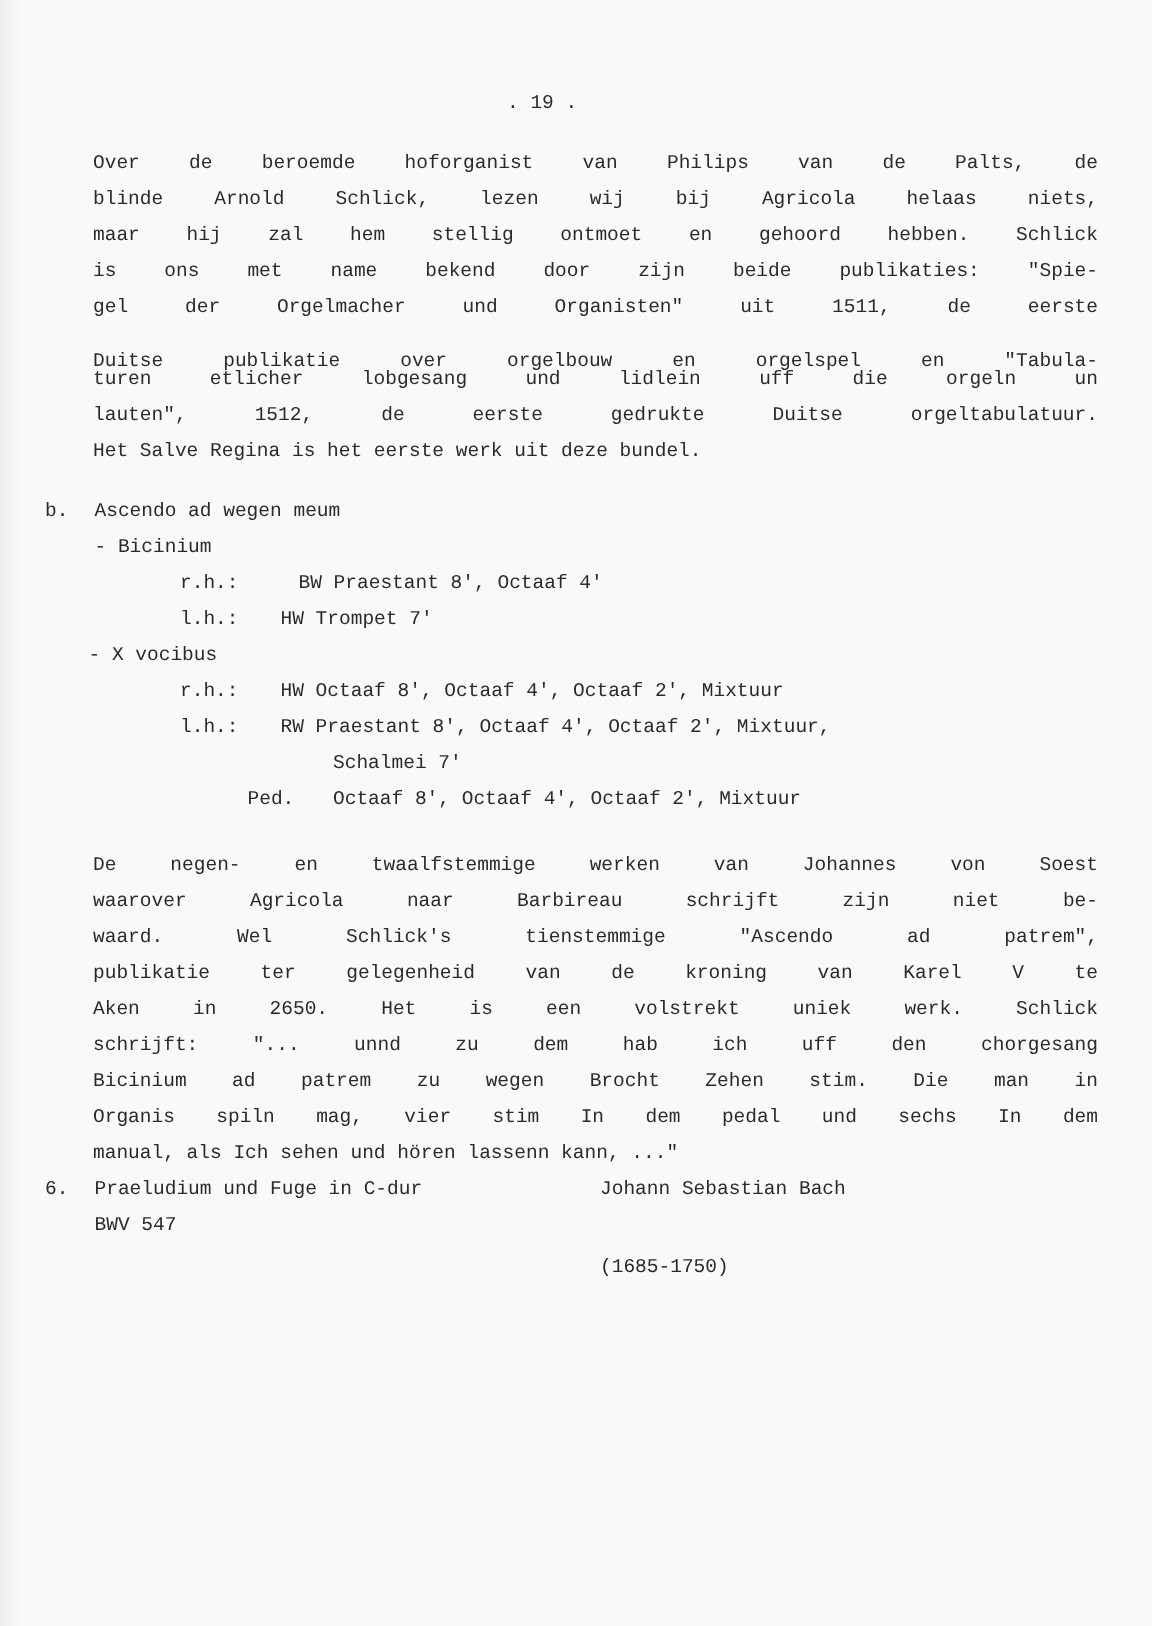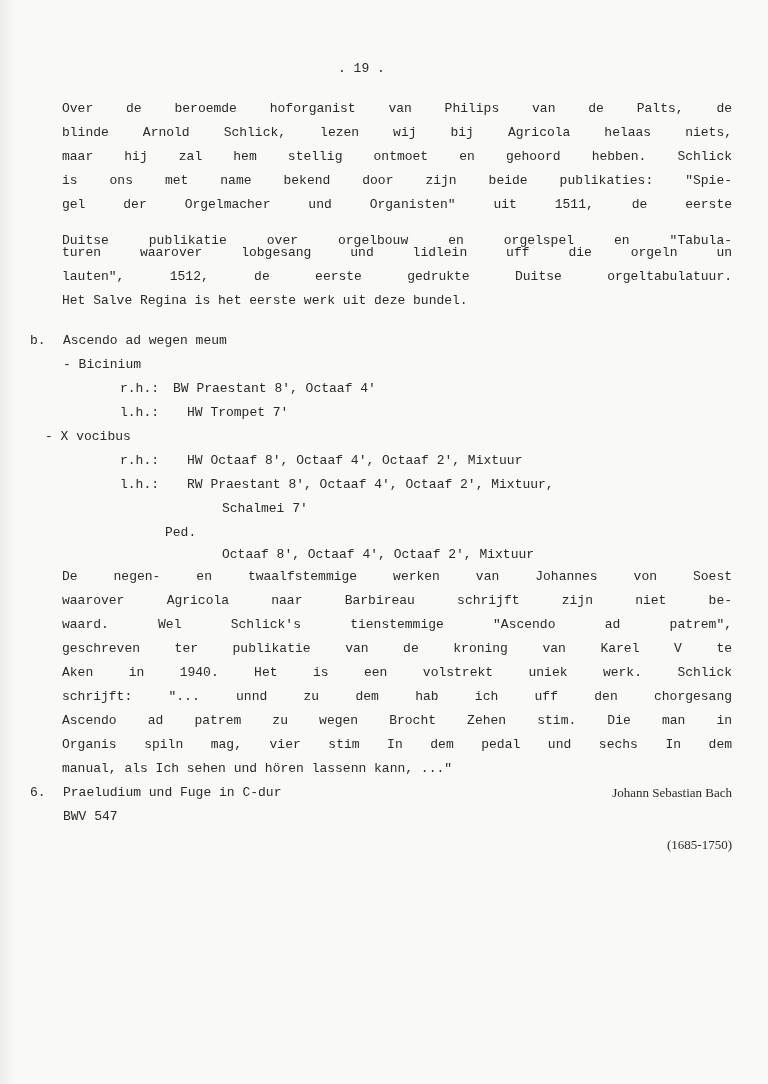--- a/index.html
+++ b/index.html
@@ -18,69 +18,69 @@
     .line {
       position: absolute;
       font-size: 13px;
       line-height: 22px;
       white-space: pre;
       letter-spacing: 0;
     }
     .pagenum { left: 338px; top: 58px; }
     .para { left: 62px; width: 670px; }
     .just { text-align: justify; text-align-last: justify; white-space: normal; }
-    .right { text-align: right; font-family: Liberation Serif, serif; }
+    .right { text-align: left; }
   </style>
 </head>
 <body>
 
 <div class="page-edge"></div>
 
 <div class="line pagenum">. 19 .</div>
 
 <div>
   <div class="line para just" style="top:98px">Over de beroemde hoforganist van Philips van de Palts, de</div>
   <div class="line para just" style="top:122px">blinde Arnold Schlick, lezen wij bij Agricola helaas niets,</div>
   <div class="line para just" style="top:146px">maar hij zal hem stellig ontmoet en gehoord hebben. Schlick</div>
   <div class="line para just" style="top:170px">is ons met name bekend door zijn beide publikaties: "Spie-</div>
   <div class="line para just" style="top:194px">gel der Orgelmacher und Organisten" uit 1511, de eerste</div>
   <div class="line para just" style="top:230px">Duitse publikatie over orgelbouw en orgelspel en "Tabula-</div>
-  <div class="line para just" style="top:242px">turen waarover lobgesang und lidlein uff die orgeln un</div>
+  <div class="line para just" style="top:242px">turen etlicher lobgesang und lidlein uff die orgeln un</div>
   <div class="line para just" style="top:266px">lauten", 1512, de eerste gedrukte Duitse orgeltabulatuur.</div>
   <div class="line para" style="top:290px">Het Salve Regina is het eerste werk uit deze bundel.</div>
 </div>
 
 <div>
   <div class="line" style="left:30px; top:330px">b.</div>
   <div class="line" style="left:63px; top:330px">Ascendo ad wegen meum</div>
 
   <div class="line" style="left:63px; top:354px">- Bicinium</div>
   <div class="line" style="left:120px; top:378px">r.h.:</div>
-  <div class="line" style="left:173px; top:378px">BW Praestant 8', Octaaf 4'</div>
+  <div class="line" style="left:199px; top:378px">BW Praestant 8', Octaaf 4'</div>
   <div class="line" style="left:120px; top:402px">l.h.:</div>
   <div class="line" style="left:187px; top:402px">HW Trompet 7'</div>
 
-  <div class="line" style="left:45px; top:426px">- X vocibus</div>
+  <div class="line" style="left:59px; top:426px">- X vocibus</div>
   <div class="line" style="left:120px; top:450px">r.h.:</div>
   <div class="line" style="left:187px; top:450px">HW Octaaf 8', Octaaf 4', Octaaf 2', Mixtuur</div>
   <div class="line" style="left:120px; top:474px">l.h.:</div>
   <div class="line" style="left:187px; top:474px">RW Praestant 8', Octaaf 4', Octaaf 2', Mixtuur,</div>
   <div class="line" style="left:222px; top:498px">Schalmei 7'</div>
   <div class="line" style="left:165px; top:522px">Ped.</div>
-  <div class="line" style="left:222px; top:544px">Octaaf 8', Octaaf 4', Octaaf 2', Mixtuur</div>
+  <div class="line" style="left:222px; top:522px">Octaaf 8', Octaaf 4', Octaaf 2', Mixtuur</div>
 </div>
 
 <div>
   <div class="line para just" style="top:566px">De negen- en twaalfstemmige werken van Johannes von Soest</div>
   <div class="line para just" style="top:590px">waarover Agricola naar Barbireau schrijft zijn niet be-</div>
   <div class="line para just" style="top:614px">waard. Wel Schlick's tienstemmige "Ascendo ad patrem",</div>
-  <div class="line para just" style="top:638px">geschreven ter publikatie van de kroning van Karel V te</div>
-  <div class="line para just" style="top:662px">Aken in 1940. Het is een volstrekt uniek werk. Schlick</div>
+  <div class="line para just" style="top:638px">publikatie ter gelegenheid van de kroning van Karel V te</div>
+  <div class="line para just" style="top:662px">Aken in 2650. Het is een volstrekt uniek werk. Schlick</div>
   <div class="line para just" style="top:686px">schrijft: "... unnd zu dem hab ich uff den chorgesang</div>
-  <div class="line para just" style="top:710px">Ascendo ad patrem zu wegen Brocht Zehen stim. Die man in</div>
+  <div class="line para just" style="top:710px">Bicinium ad patrem zu wegen Brocht Zehen stim. Die man in</div>
   <div class="line para just" style="top:734px">Organis spiln mag, vier stim In dem pedal und sechs In dem</div>
   <div class="line para" style="top:758px">manual, als Ich sehen und hören lassenn kann, ..."</div>
 </div>
 
 <div>
   <div class="line" style="left:30px; top:782px">6.</div>
   <div class="line" style="left:63px; top:782px">Praeludium und Fuge in C-dur</div>
   <div class="line" style="left:63px; top:806px">BWV 547</div>
   <div class="line right" style="left:400px; width:332px; top:782px">Johann Sebastian Bach</div>
   <div class="line right" style="left:400px; width:332px; top:834px">(1685-1750)</div>

